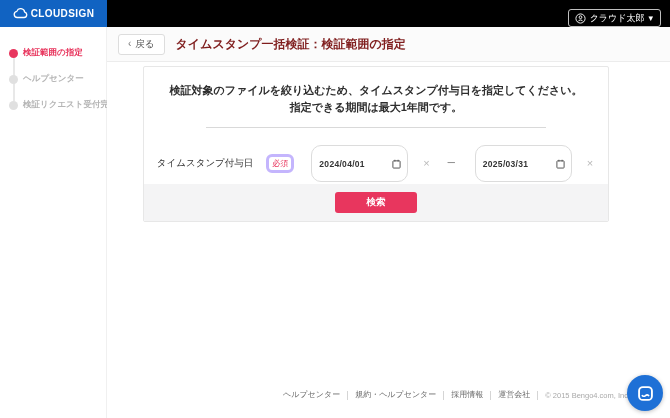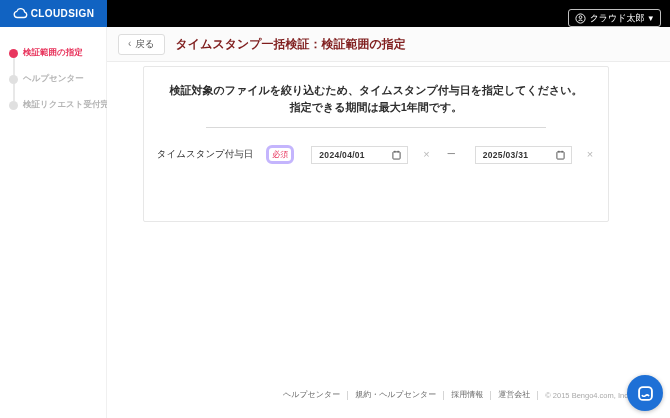--- a/index.html
+++ b/index.html
@@ -74,21 +74,21 @@
   .divider { width: 340px; margin: 11px auto 0; border-top: 1px solid #d9d9d9; }
   .form-row {
     margin-top: 17px; display: flex; align-items: center; justify-content: center; gap: 13px;
   }
   .form-label { font-size: 9.5px; color: #333; white-space: nowrap; }
   .required-badge {
     font-size: 8px; color: #e8365e; border: 3px solid #c4b5fd; border-radius: 6px;
     padding: 1px 3px; background: #fff; white-space: nowrap;
   }
   .date-input {
-    width: 97px; height: 18px; background: #fff; border: 1px solid #dcdcdc; border-radius: 0;
+    width: 97px; height: 37px; background: #fff; border: 1px solid #dcdcdc; border-radius: 10px;
     display: flex; align-items: center; justify-content: space-between;
     padding: 0 6px 0 7px; margin-left: 4px; cursor: text;
   }
   .date-value { font-size: 8.5px; font-weight: bold; color: #333; letter-spacing: .3px; }
   .clear-x { font-size: 11px; color: #b9b9b9; cursor: pointer; padding: 0 2px; line-height: 1; }
   .range-dash { font-size: 9px; color: #888; padding: 0 2px; }
   .card-footer {
     height: 37px; background: #f4f4f5; display: flex; align-items: center; justify-content: center;
     border-radius: 0 0 2px 2px;
   }
@@ -194,20 +194,23 @@
             <svg width="9" height="10" viewBox="0 0 10 11" fill="none">
               <rect x="1" y="2" width="8" height="8" rx="0.8" stroke="#555" stroke-width="1.1"></rect>
               <line x1="3.2" y1="0.8" x2="3.2" y2="2.8" stroke="#555" stroke-width="1.1"></line>
               <line x1="6.8" y1="0.8" x2="6.8" y2="2.8" stroke="#555" stroke-width="1.1"></line>
             </svg>
           </span>
         </div>
         <span class="clear-x">×</span>
       </div>
     </div>
+    <div class="card-footer">
+      <button class="search-btn">検索</button>
+    </div>
   </div>
 </div>
 
 <div class="page-footer">
   <span class="footer-link">ヘルプセンター</span>
   <span class="footer-sep"></span>
   <span class="footer-link">規約・ヘルプセンター</span>
   <span class="footer-sep"></span>
   <span class="footer-link">採用情報</span>
   <span class="footer-sep"></span>

